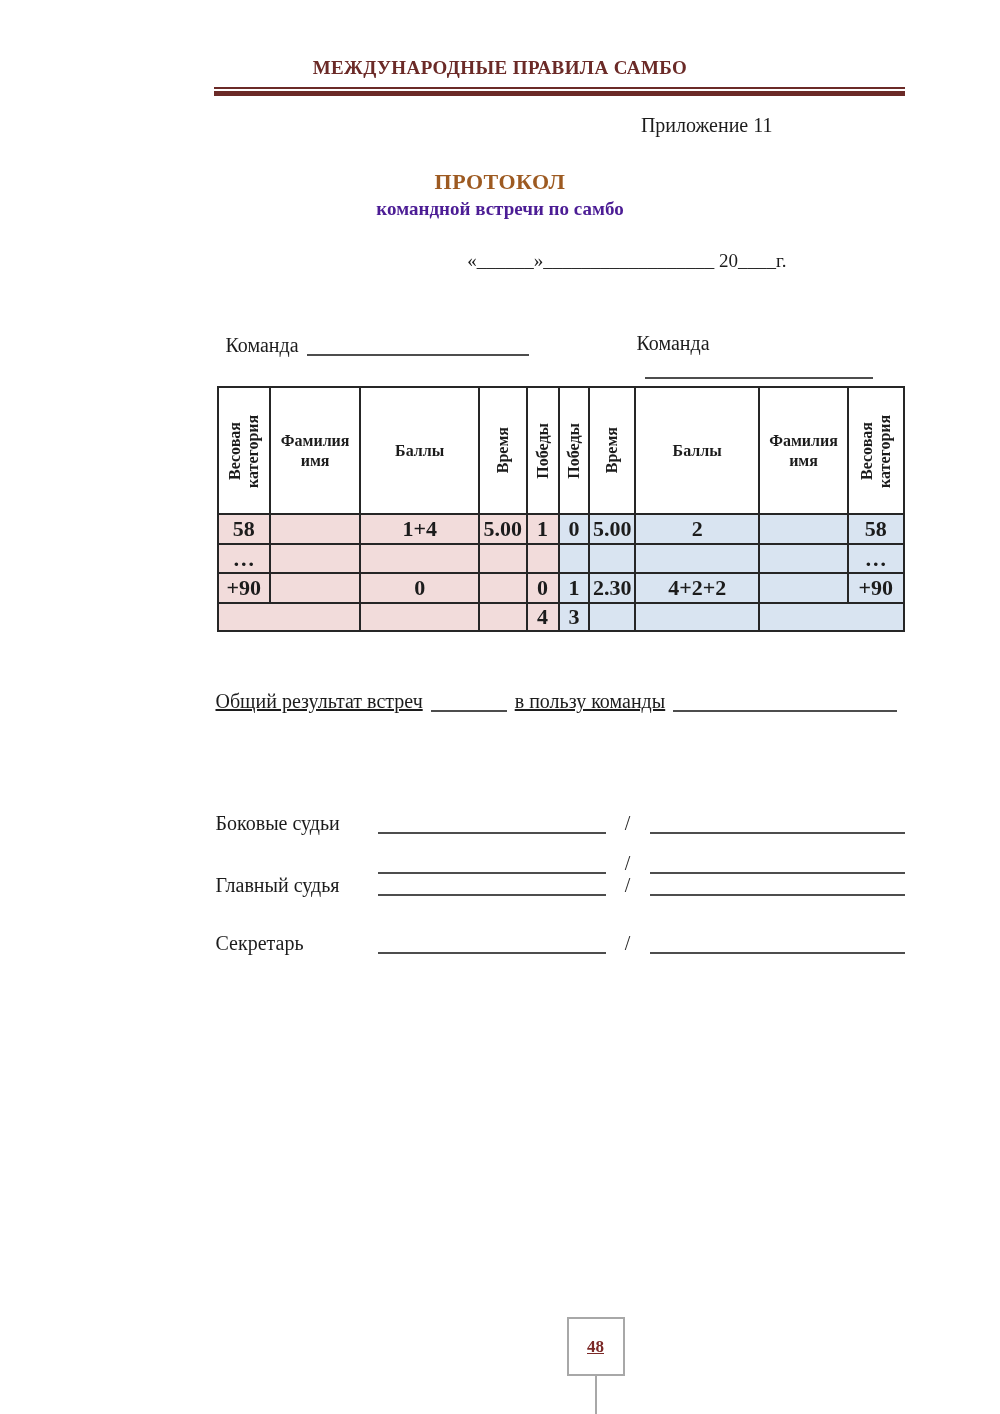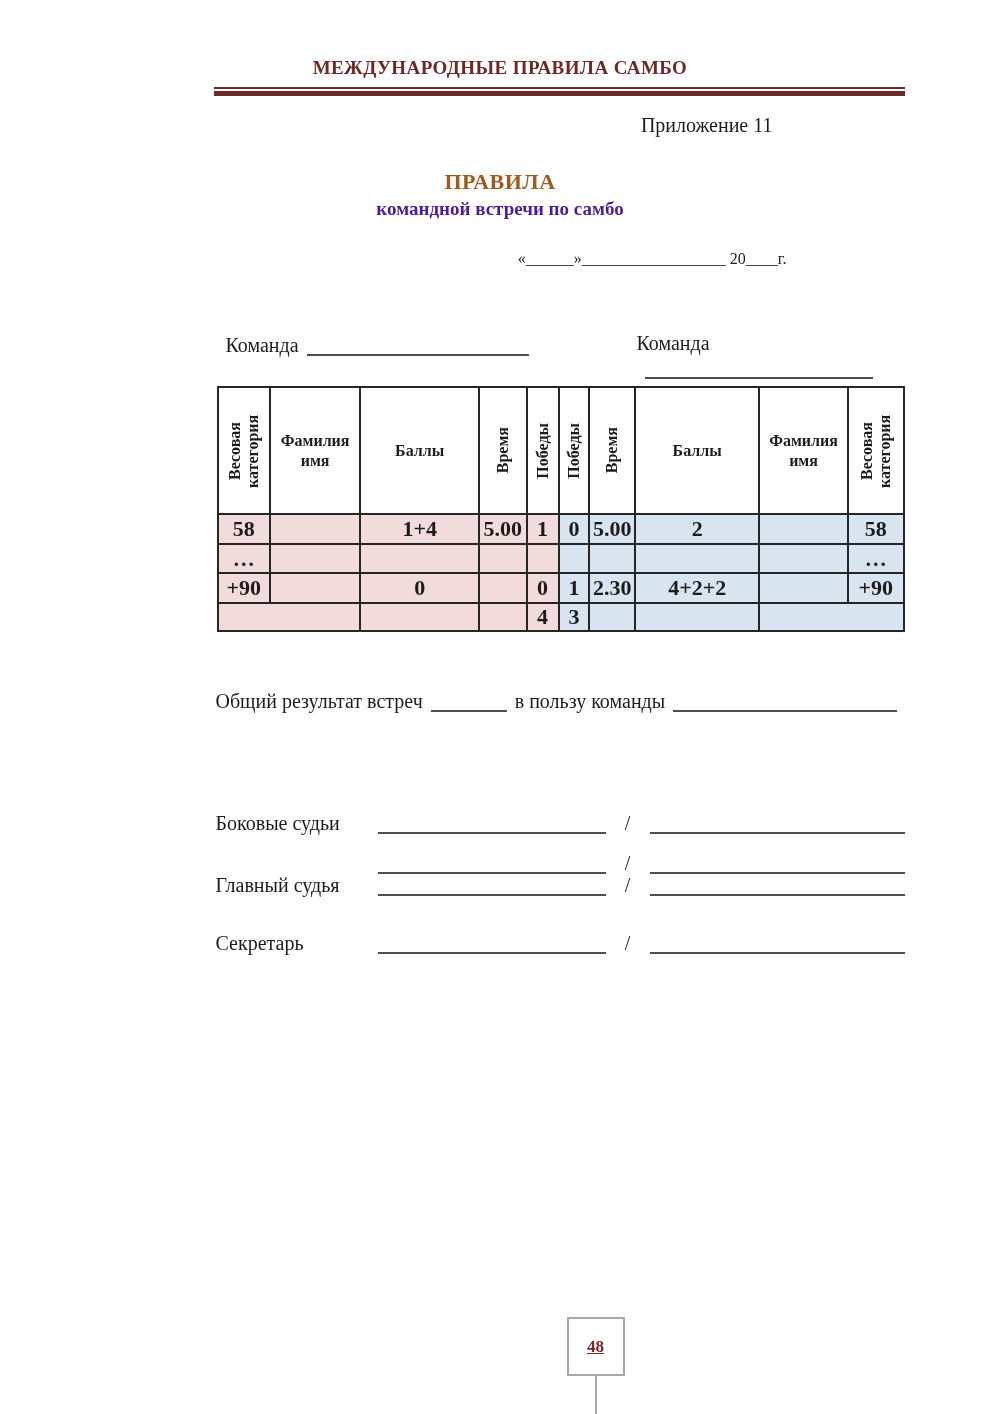--- a/index.html
+++ b/index.html
@@ -20,21 +20,21 @@
   .appendix { position:absolute; top:114px; right:132px; font-size:20px; }
 
   .doc-title {
     position:absolute; top:169px; left:0; width:100%; text-align:center;
     color:#9d5a21; font-weight:bold; font-size:22px; letter-spacing:.5px;
   }
   .doc-subtitle {
     position:absolute; top:198px; left:0; width:100%; text-align:center;
     color:#4c1d95; font-weight:bold; font-size:19px;
   }
-  .date-line { position:absolute; top:250px; right:118px; font-size:16px; }
+  .date-line { position:absolute; top:250px; right:118px; font-size:19px; }
 
   .team-left  { position:absolute; top:332px; left:130px; font-size:20px; }
   .team-right { position:absolute; top:332px; left:541px; font-size:20px; }
   .uline {
     display:inline-block; border-bottom:2px solid #4d4d4d; height:18px;
     position:relative; top:4px;
   }
   .team-left .uline  { width:222px; margin-left:8px; }
   .team-right .uline { width:228px; margin-left:8px; }
 
@@ -53,21 +53,21 @@
   .blue { background:#d9e4f1; }
   .bold { font-weight:bold; }
   .vtext {
     writing-mode:vertical-rl; transform:rotate(180deg);
     margin:0 auto; line-height:1.12; text-align:center;
   }
   .vtall { height:114px; }
   .hhead { line-height:1.25; }
 
   
-  .result-line { position:absolute; top:688px; left:120px; font-size:20px; }
+  .result-line { position:absolute; top:688px; left:120px; font-size:20px;text-decoration:underline; }
   .result-line .gap1 { width:76px;  margin:0 8px; }
   .result-line .gap2 { width:224px; margin-left:8px; }
 
   
   .off-row { position:absolute; left:120px; font-size:20px; white-space:nowrap; }
   .off-label { display:inline-block; width:162px; }
   .off-line1 { width:228px; }
   .off-slash { display:inline-block; width:44px; text-align:center; }
   .off-line2 { width:300px; }
   .off-end   { margin-left:2px; }
@@ -85,21 +85,21 @@
 <body>
 
 <div class="page">
 
   <div class="header-title">МЕЖДУНАРОДНЫЕ ПРАВИЛА САМБО</div>
   <div class="rule-thin"></div>
   <div class="rule-thick"></div>
 
   <div class="appendix">Приложение 11</div>
 
-  <div class="doc-title">ПРАВИЛА</div>
+  <div class="doc-title">ПРОТОКОЛ</div>
   <div class="doc-subtitle">командной встречи по самбо</div>
 
   <div class="date-line">«______»__________________ 20____г.</div>
 
   <div class="team-left">
     <span>Команда</span><span class="uline"></span>
   </div>
   <div class="team-right">
     <span>Команда</span><span class="uline"></span>
   </div>

